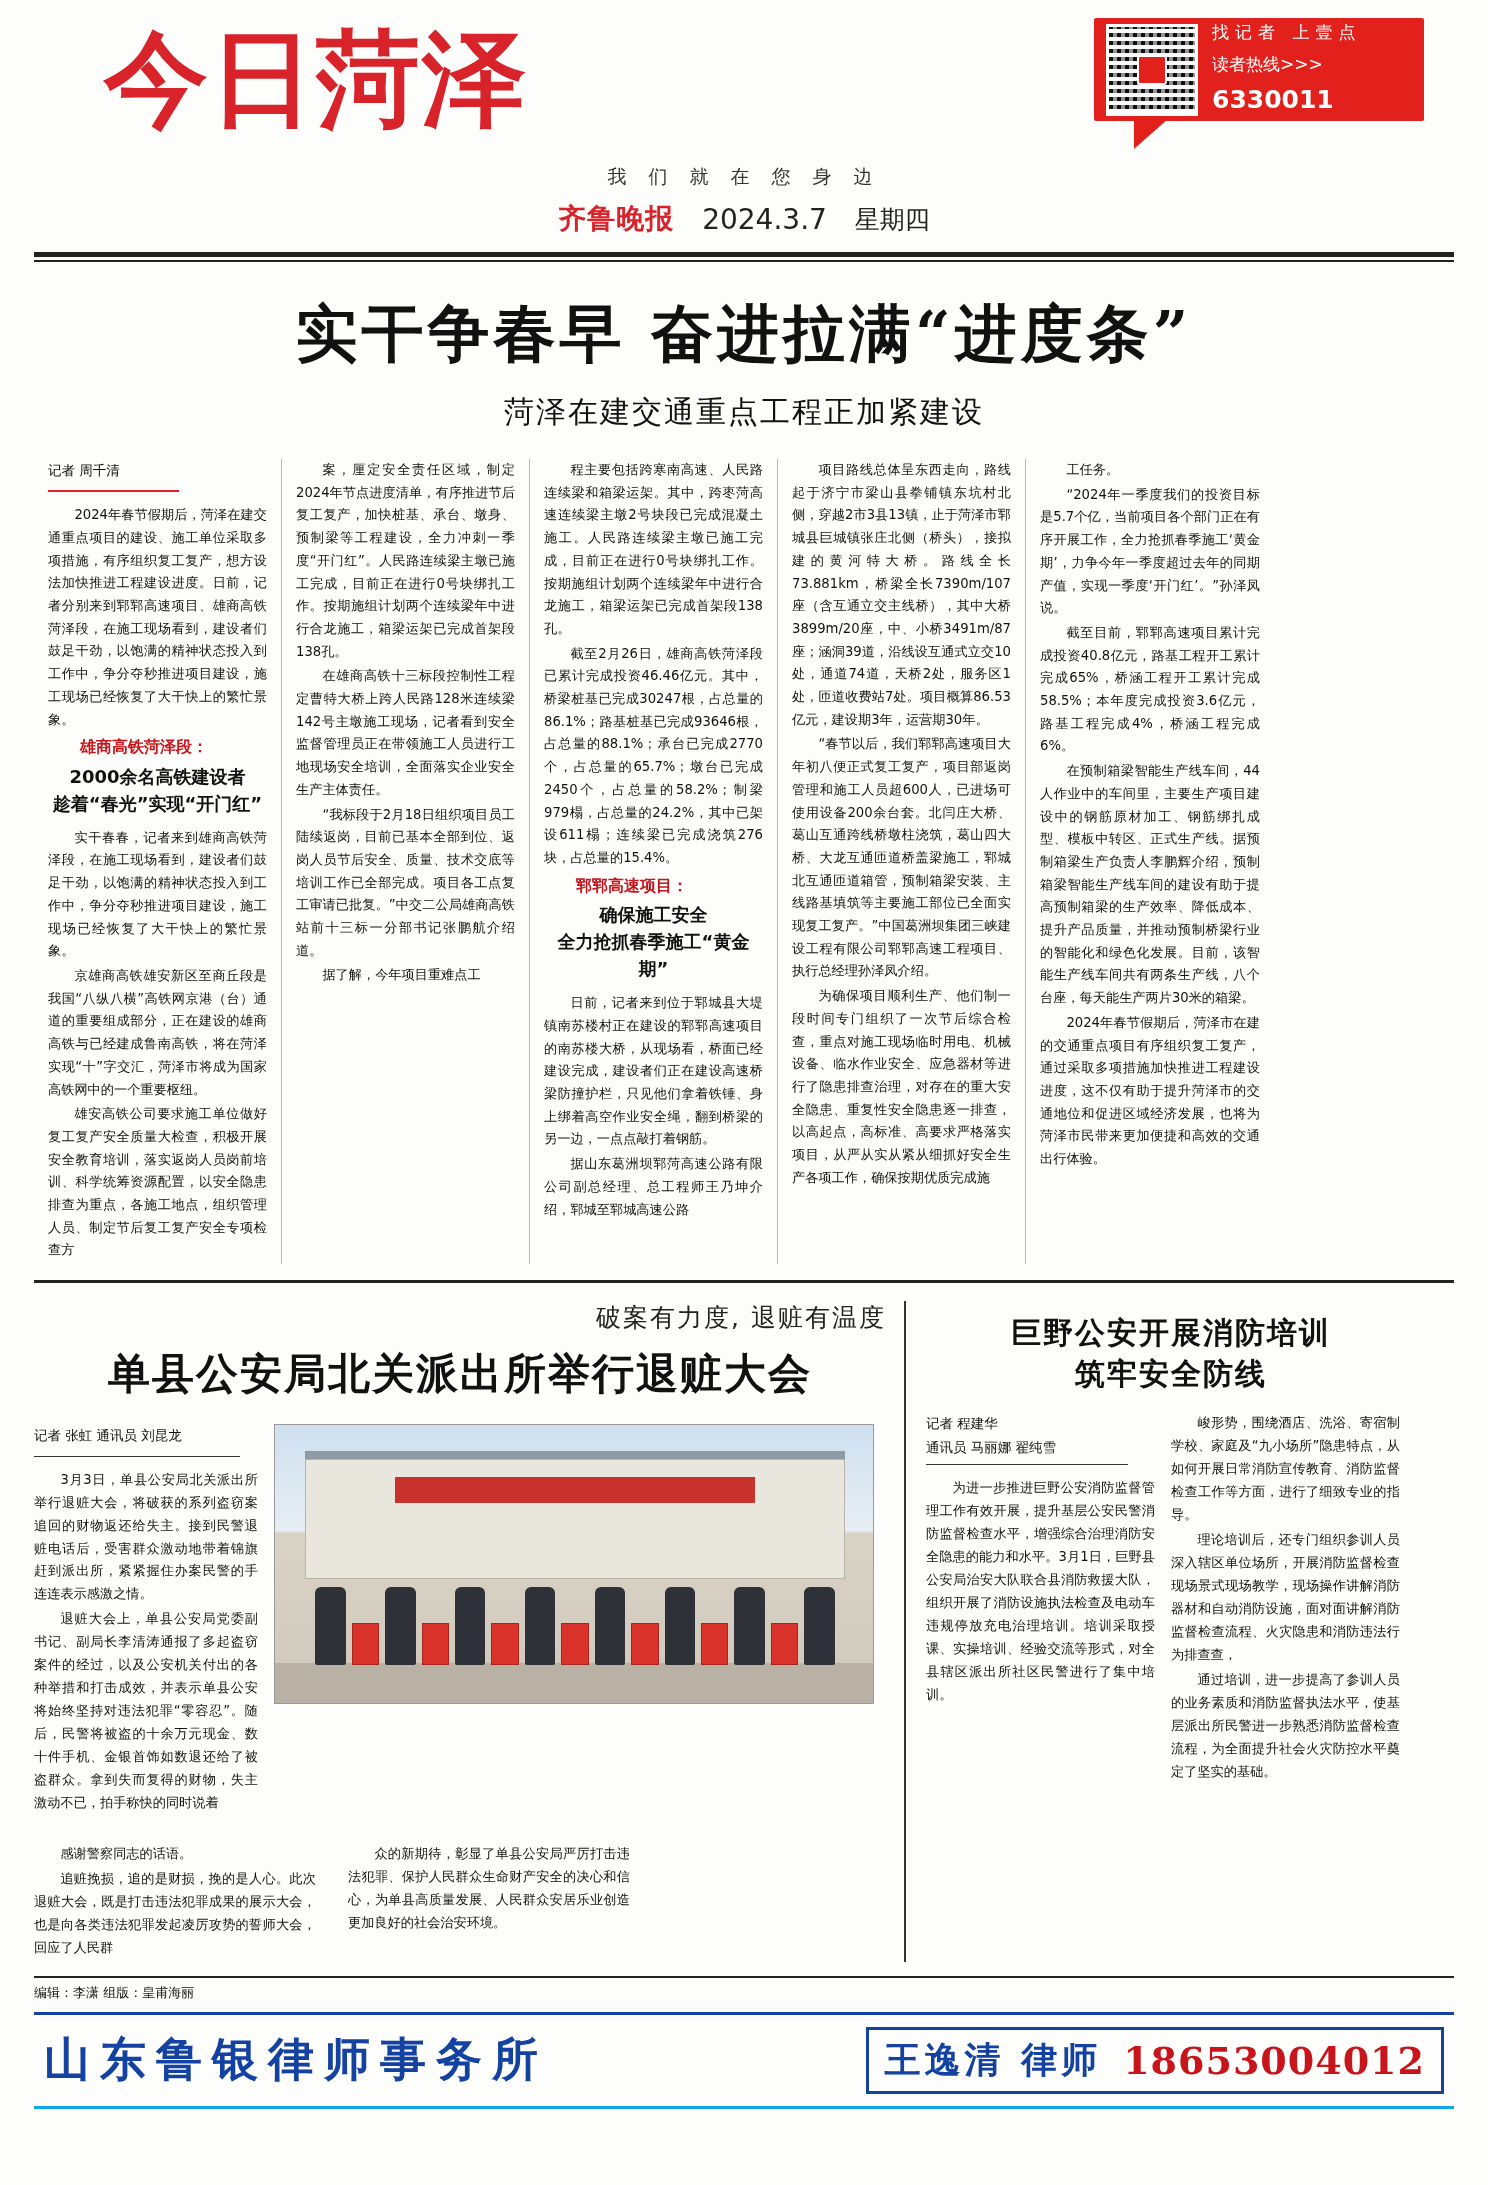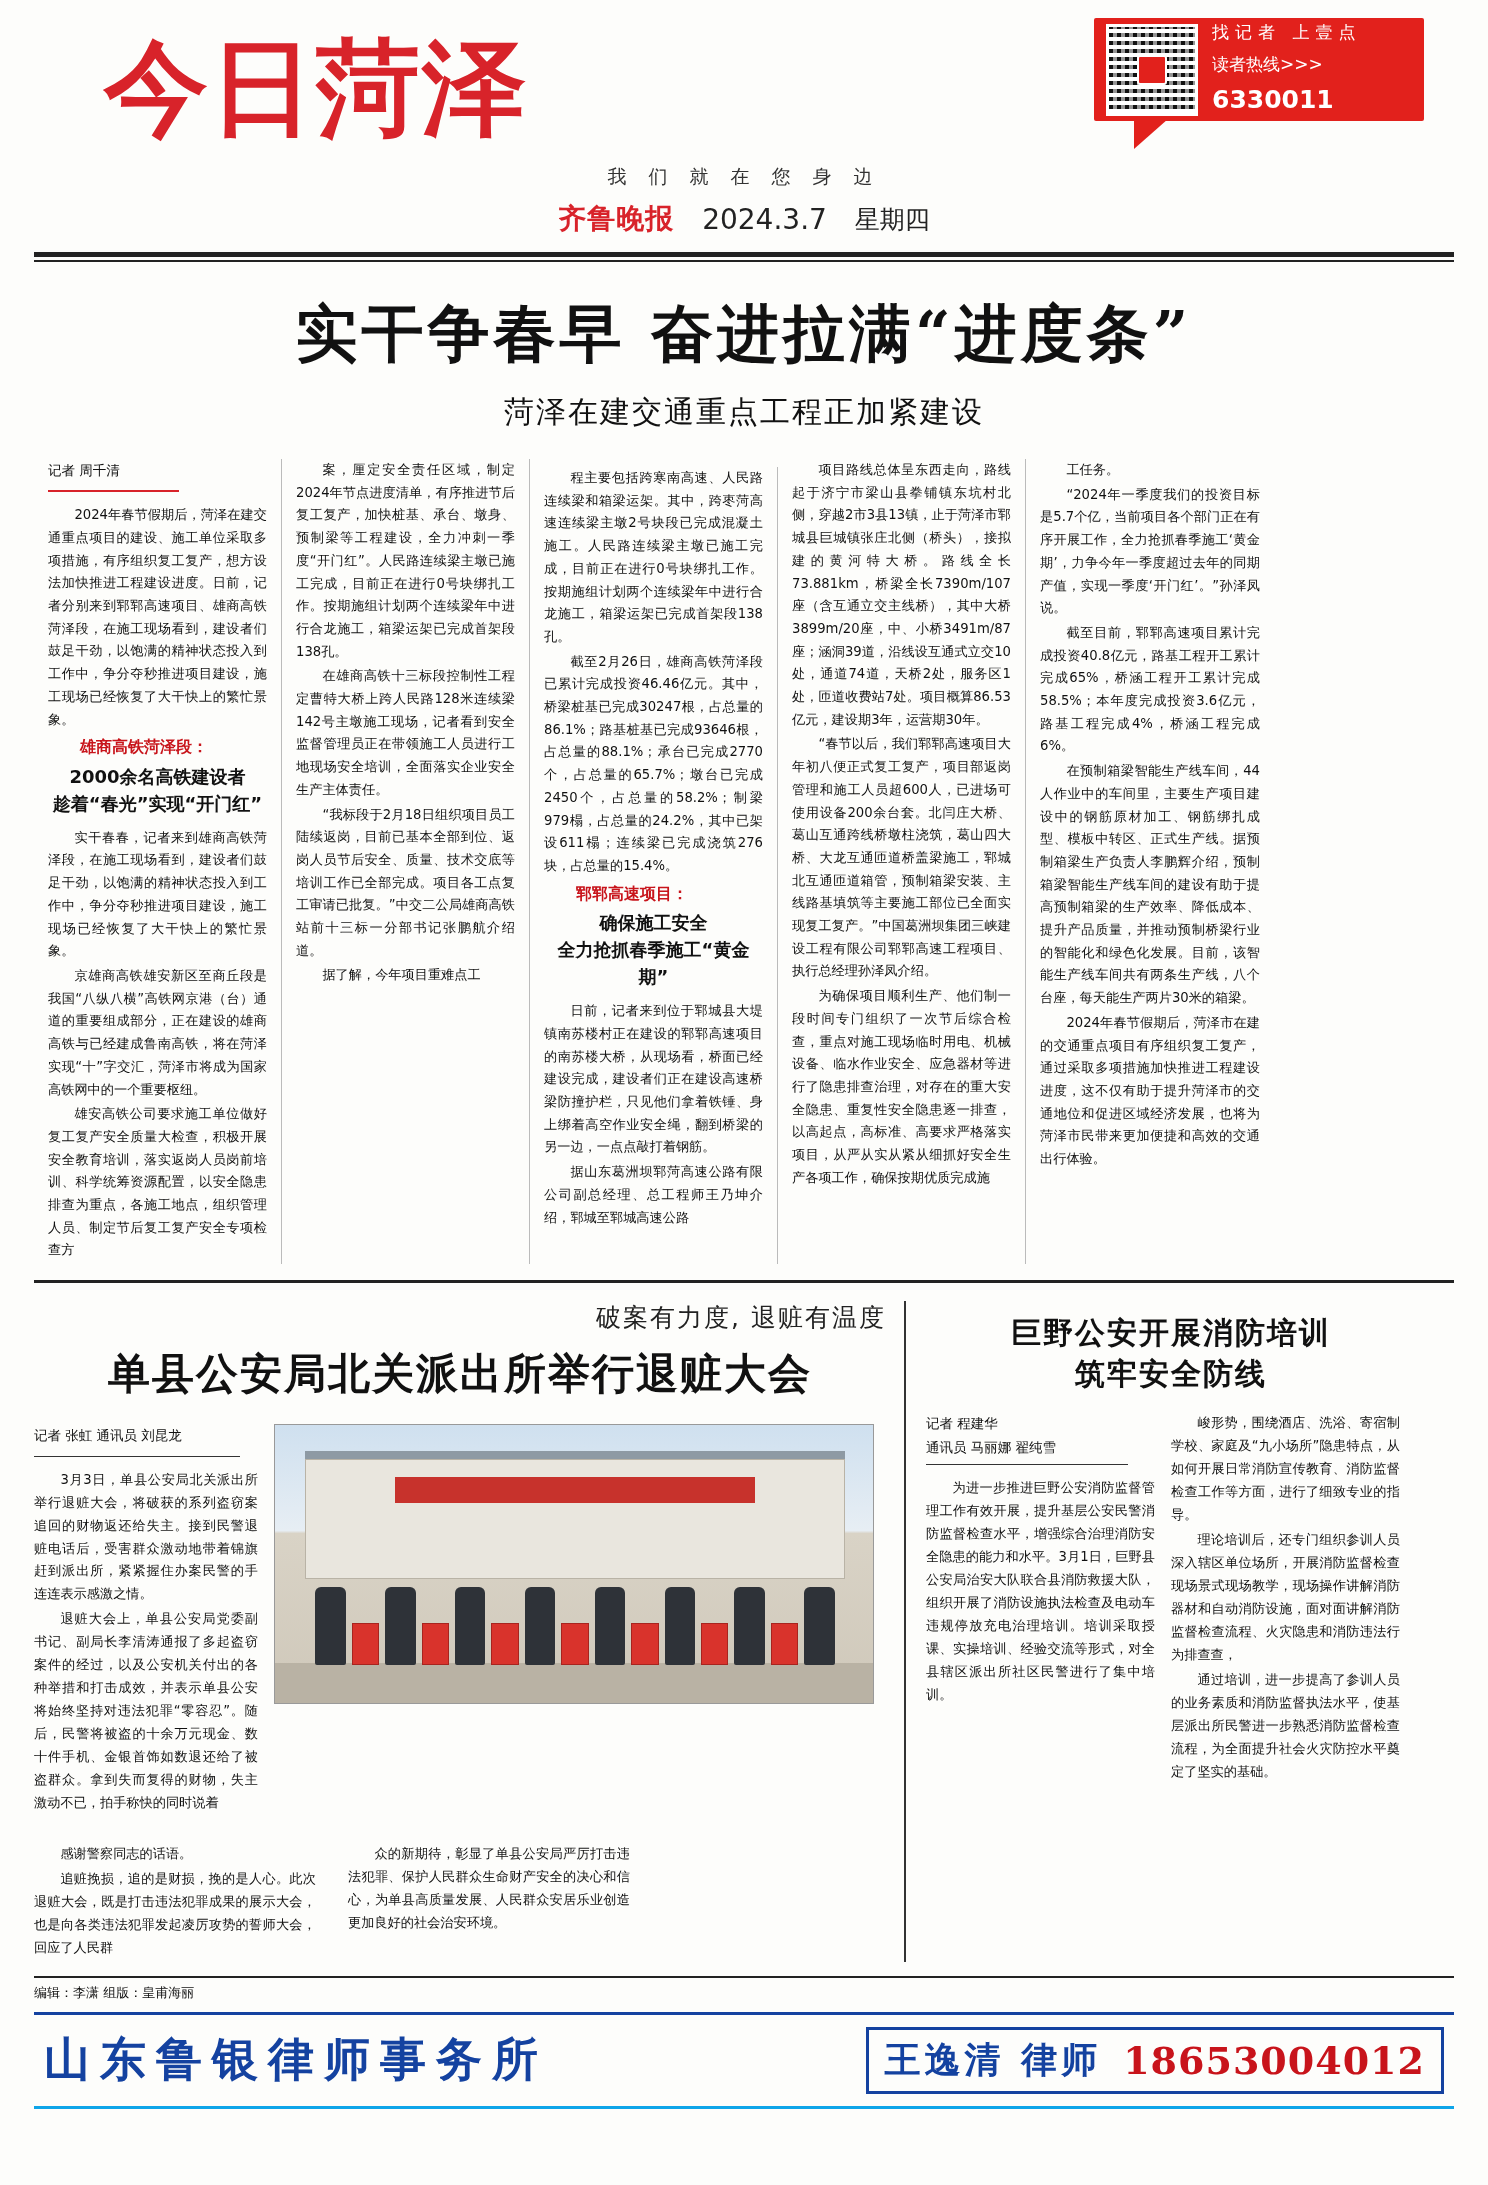--- a/index.html
+++ b/index.html
@@ -9,21 +9,21 @@
     background:#fdfdfb;
     font-family:"DejaVu Sans", sans-serif;
     color:#111;
     position:relative;
   }
   .page { width:1488px; height:2185px; padding:18px 34px 0 34px; position:relative; }
 
   
   .masthead { display:flex; align-items:flex-start; justify-content:space-between; height:170px; }
   .logo-wrap { padding-left:70px; padding-top:6px; }
-  .logo { font-family:"DejaVu Serif", serif; font-weight:bold; font-size:104px; letter-spacing:2px; color:#d8232a; line-height:1.05;margin-top:9px; }
+  .logo { font-family:"DejaVu Serif", serif; font-weight:bold; font-size:104px; letter-spacing:2px; color:#d8232a; line-height:1.05; }
   .qr-box { position:relative; width:330px; margin-right:30px; }
   .qr-red { background:#e2211c; display:flex; align-items:center; padding:10px 12px; height:103px; border-radius:2px; }
   .qr-code { width:92px; height:92px; background:
       repeating-linear-gradient(0deg,#fff 0 4px,#111 4px 8px),
       repeating-linear-gradient(90deg,rgba(255,255,255,.0) 0 4px,rgba(255,255,255,.55) 4px 8px);
       background-blend-mode:screen; border:3px solid #fff; position:relative; }
   .qr-code:after{ content:""; position:absolute; left:50%; top:50%; transform:translate(-50%,-50%);
       width:26px; height:26px; background:#e2211c; border:2px solid #fff; border-radius:3px; }
   .qr-text { color:#fff; margin-left:14px; line-height:1.5; }
   .qr-text .l1 { font-size:17px; letter-spacing:6px; }
@@ -45,21 +45,21 @@
   .lead { text-align:center; margin-top:30px; }
   .lead h1 { font-family:"DejaVu Serif", serif; font-size:62px; font-weight:bold; margin:0; letter-spacing:4px; }
   .lead h2 { font-size:30px; font-weight:normal; margin:16px 0 0; letter-spacing:2px; color:#111; }
 
   
   .cols { display:flex; margin-top:26px; gap:0; }
   .col { padding:0 14px; font-size:13.2px; line-height:1.72; text-align:justify; }
   .col p { margin:0 0 2px; text-indent:2em; }
   .c1 { width:248px; border-right:1px solid #bbb; }
   .c2 { width:248px; border-right:1px solid #bbb; }
-  .c3 { width:248px; border-right:1px solid #bbb;margin-top:8px; }
+  .c3 { width:248px; border-right:1px solid #bbb; }
   .c4 { width:248px; border-right:1px solid #bbb; }
   .c5 { width:248px; }
   .byline { font-size:13.5px; margin:0 0 8px; text-indent:0; }
   .byline-rule { border-top:2px solid #d8232a; width:60%; margin:6px 0 12px; }
 
   .subhead-red { color:#c8141b; font-weight:bold; font-size:16px; text-indent:0; margin:12px 0 6px; }
   .subhead-blk { font-weight:bold; font-size:18px; text-indent:0; text-align:center; line-height:1.5; margin:2px 0 10px; }
 
   .rule-mid { border-top:3px solid #222; margin:16px 0 0; }
 

